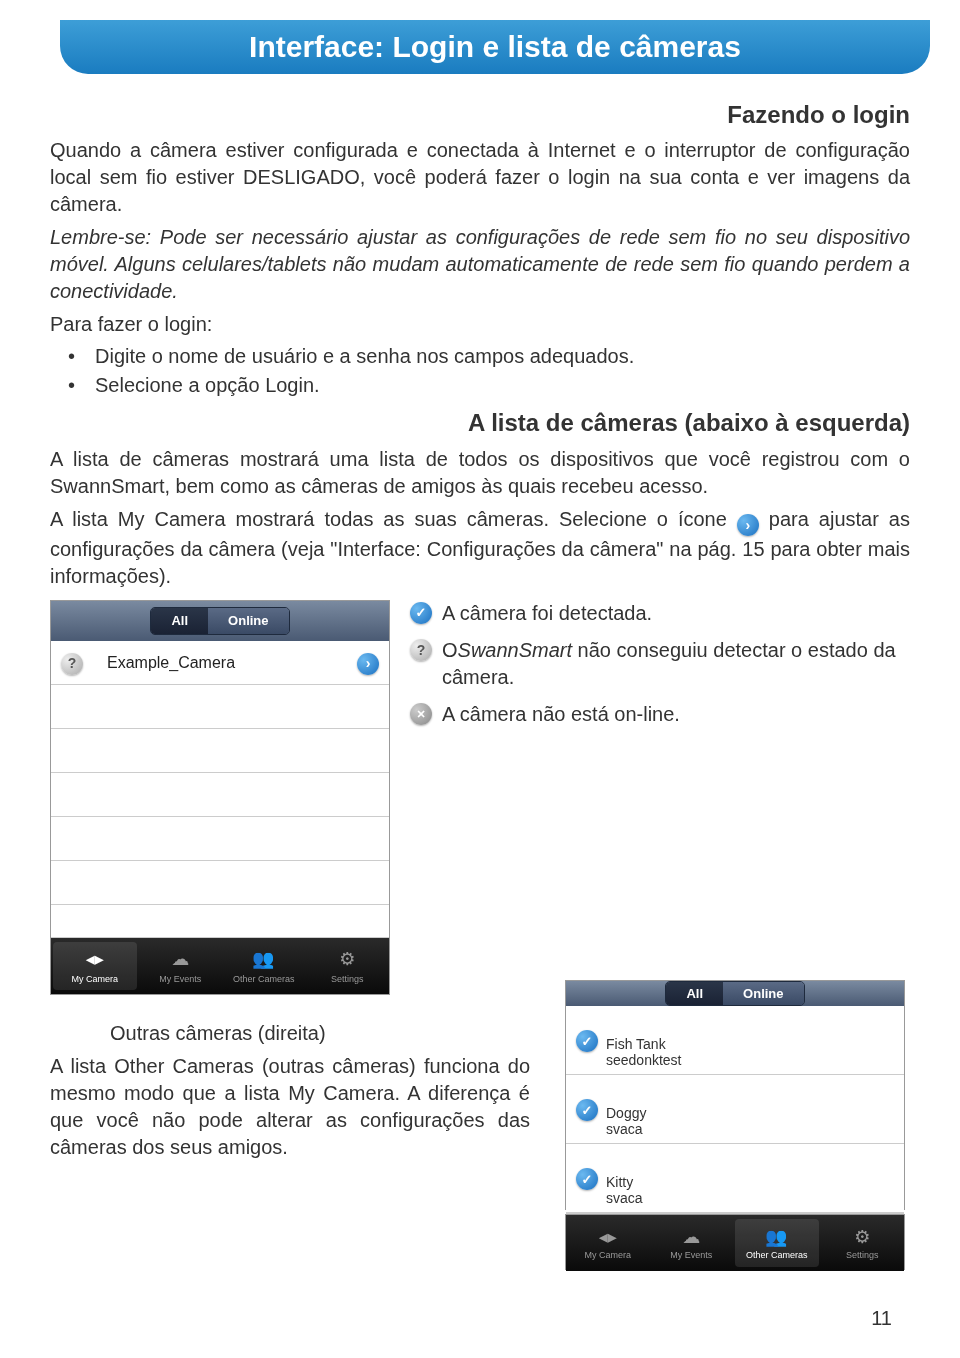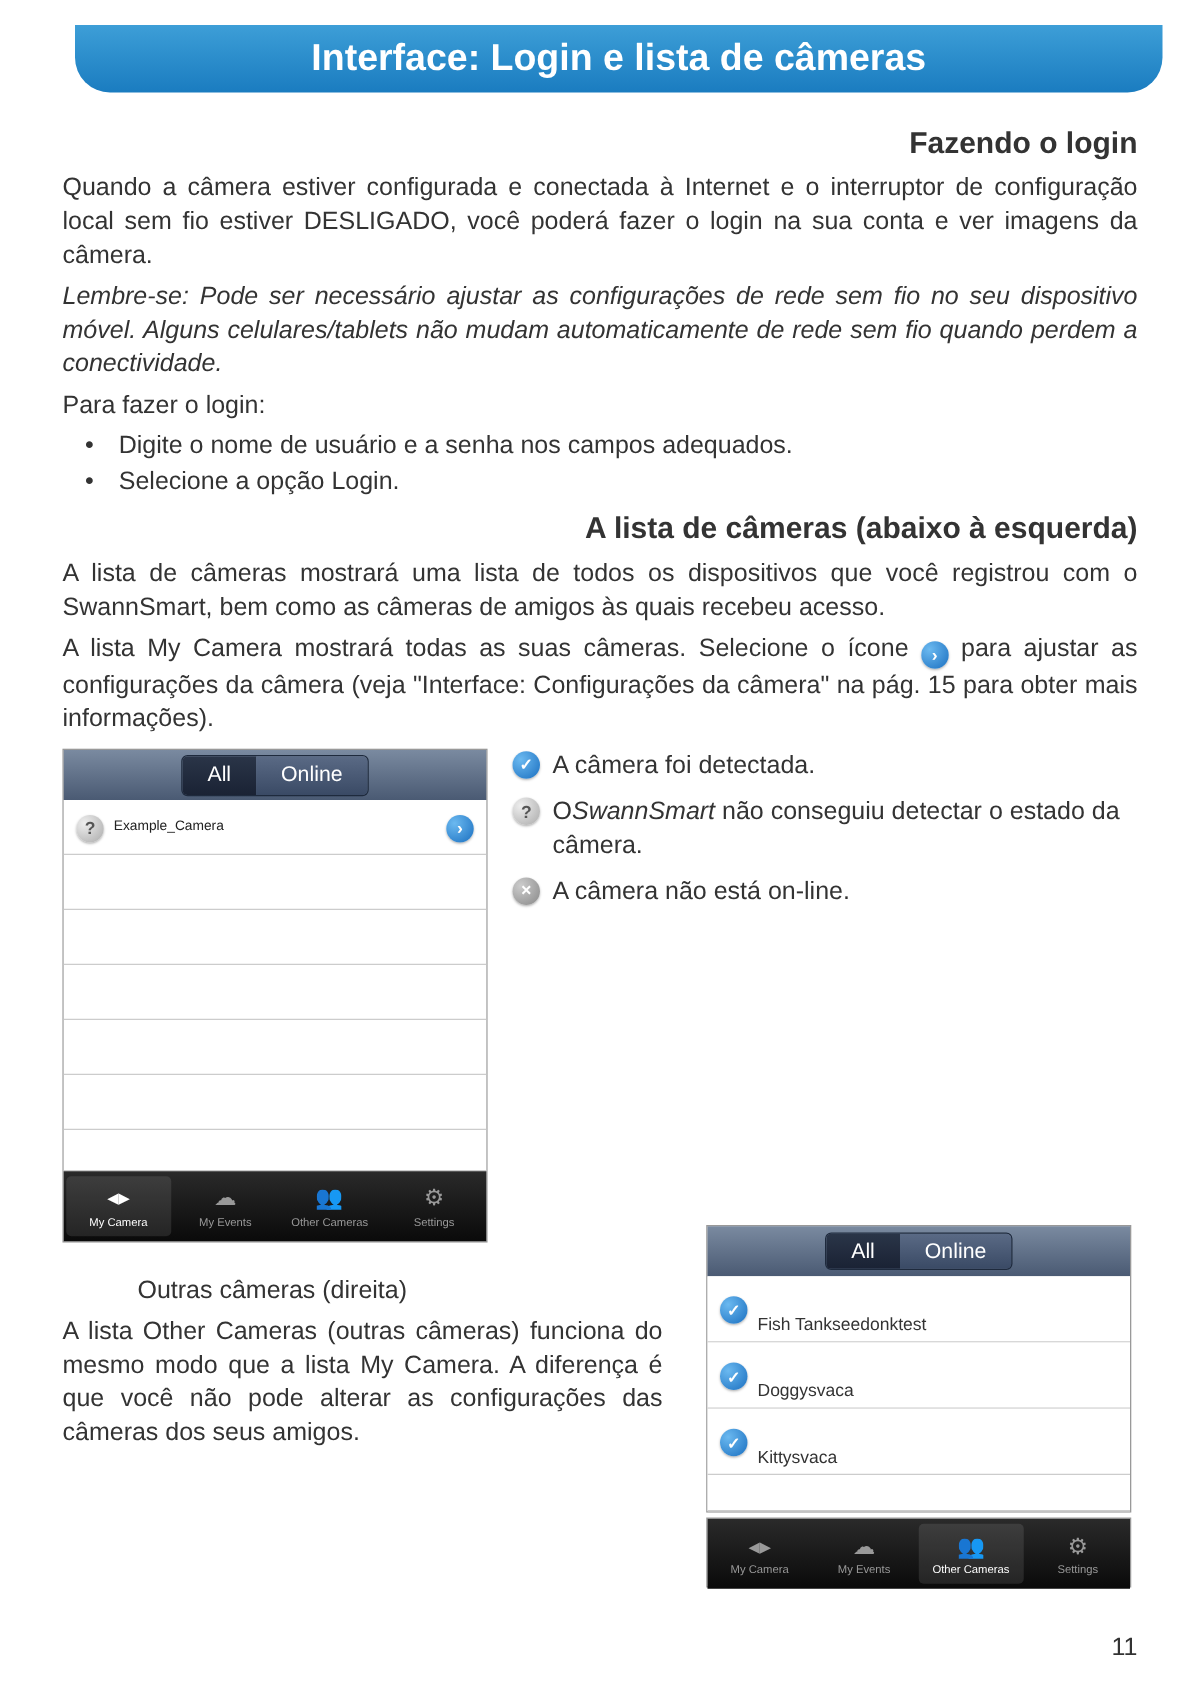--- a/index.html
+++ b/index.html
@@ -27,41 +27,41 @@
   .ic-q { background: radial-gradient(circle at 30% 30%, #eee, #aaa); color: #555; }
   .ic-q::after { content: "?"; font-weight: bold; }
   .ic-x { background: radial-gradient(circle at 30% 30%, #ccc, #888); }
   .ic-x::after { content: "✕"; font-size: 11px; font-weight: bold; }
 
   
   .mock { border: 1px solid #999; background: #e8e8e8; font-family: Helvetica, Arial, sans-serif; font-size: 14px; }
   .mock1 { width: 340px; height: 395px; display:flex; flex-direction: column;}
   .seg-bar { background: linear-gradient(#7a8aa0, #4a5a73); height: 40px; display: flex; align-items: center; justify-content: center; }
   .seg { display: flex; border: 1px solid #1e2a3d; border-radius: 5px; overflow: hidden; }
-  .seg div { padding: 4px 20px; font-size: 17px; color: #fff; }
+  .seg div { padding: 4px 20px; font-size: 13px; color: #fff; font-weight: bold; }
   .seg .active { background: linear-gradient(#2a3548, #1a2234); }
   .seg .inactive { background: linear-gradient(#5a6a85, #3a4a65); }
-  .list-row { background: #fff; border-bottom: 1px solid #ccc; height: 44px; display: flex; align-items: center; padding: 0 10px; gap: 8px; color: #222; font-size: 11px; }
+  .list-row { background: #fff; border-bottom: 1px solid #ccc; height: 44px; display: flex; align-items: center; padding: 0 10px; gap: 24px; color: #222; font-size: 16px; }
   .empty-row { background: #fff; border-bottom: 1px solid #ccc; height: 44px; }
   .list-text { flex: 1; }
   .list-fill{flex:1; background:#fff; border-bottom:1px solid #ccc;}
   .tabbar { height: 56px; background: linear-gradient(#2a2a2a, #0a0a0a); display: flex; }
   .tab { flex: 1; display: flex; flex-direction: column; align-items: center; justify-content: center; color: #999; font-size: 9px; gap: 2px; }
   .tab.sel { color: #fff; background: rgba(255,255,255,0.1); border-radius: 4px; margin: 4px 2px; }
   .tab .ti { font-size: 18px; }
 
   .mock2 { width: 340px; height: 230px; display:flex; flex-direction:column;}
   .mock2 .row2 { display: flex; align-items: center; padding: 6px 10px; background: #fff; border-bottom: 1px solid #ccc; gap: 8px; }
-  .row2 .col { display:flex; flex-direction:row;margin-top:24px; }
+  .row2 .col { display:flex; flex-direction:column;margin-top:24px; }
 
   .mock3 { width: 340px; height: 56px; margin-top:4px; border:1px solid #999;}
 
   .bottom-row { display: flex; gap: 35px; margin-top: 25px; align-items: flex-start; }
   .bottom-left { width: 480px; font-size: 20px; }
-  .pagenum { position: absolute; right: 50px; bottom: 28px; font-size: 20px; }
+  .pagenum { position: absolute; right: 68px; bottom: 28px; font-size: 20px; }
   .shot2wrap { position:absolute; right:55px; top:980px;}
 </style>
 </head>
 <body>
 
 <div class="title-bar">Interface: Login e lista de câmeras</div>
 
 <div class="content">
 
   <div class="section-h">Fazendo o login</div>

